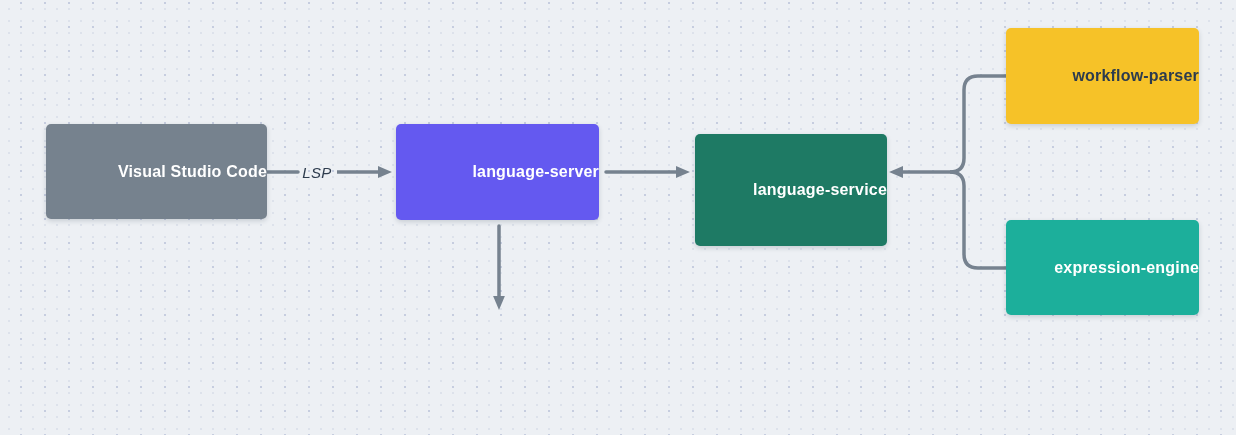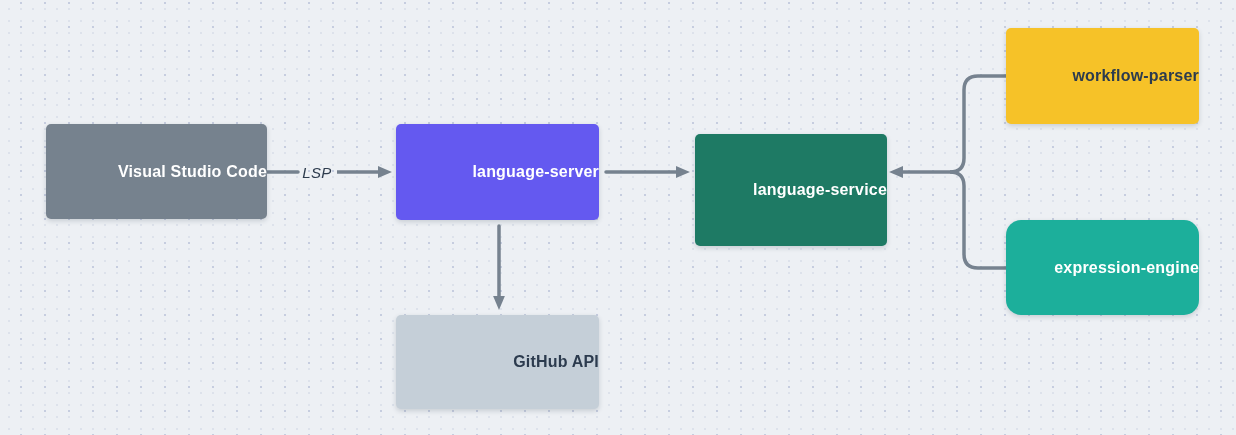--- a/index.html
+++ b/index.html
@@ -73,23 +73,20 @@
   </div>
 
   <div class="node node-language-service" style="background-color: rgb(30, 122, 100); color: rgb(255, 255, 255);">
     <span>language-service</span>
   </div>
 
   <div class="node node-workflow-parser" style="background-color: rgb(246, 194, 40); color: rgb(44, 59, 78);">
     <span>workflow-parser</span>
   </div>
 
-  <div class="node node-expression-engine" style="background-color: rgb(28, 175, 155); color: rgb(255, 255, 255); border-radius: 15px;">
+  <div class="node node-expression-engine" style="background-color: rgb(28, 175, 155); color: rgb(255, 255, 255);">
     <span>expression-engine</span>
   </div>
 
-  <div class="node node-github-api" style="background-color: rgb(197, 207, 216); color: rgb(44, 59, 78);">
-    <span>GitHub API</span>
-  </div>
 
   <div class="edge-label" style="color: rgb(46, 60, 78);">LSP</div>
 
 </div>
 
 </body></html>

